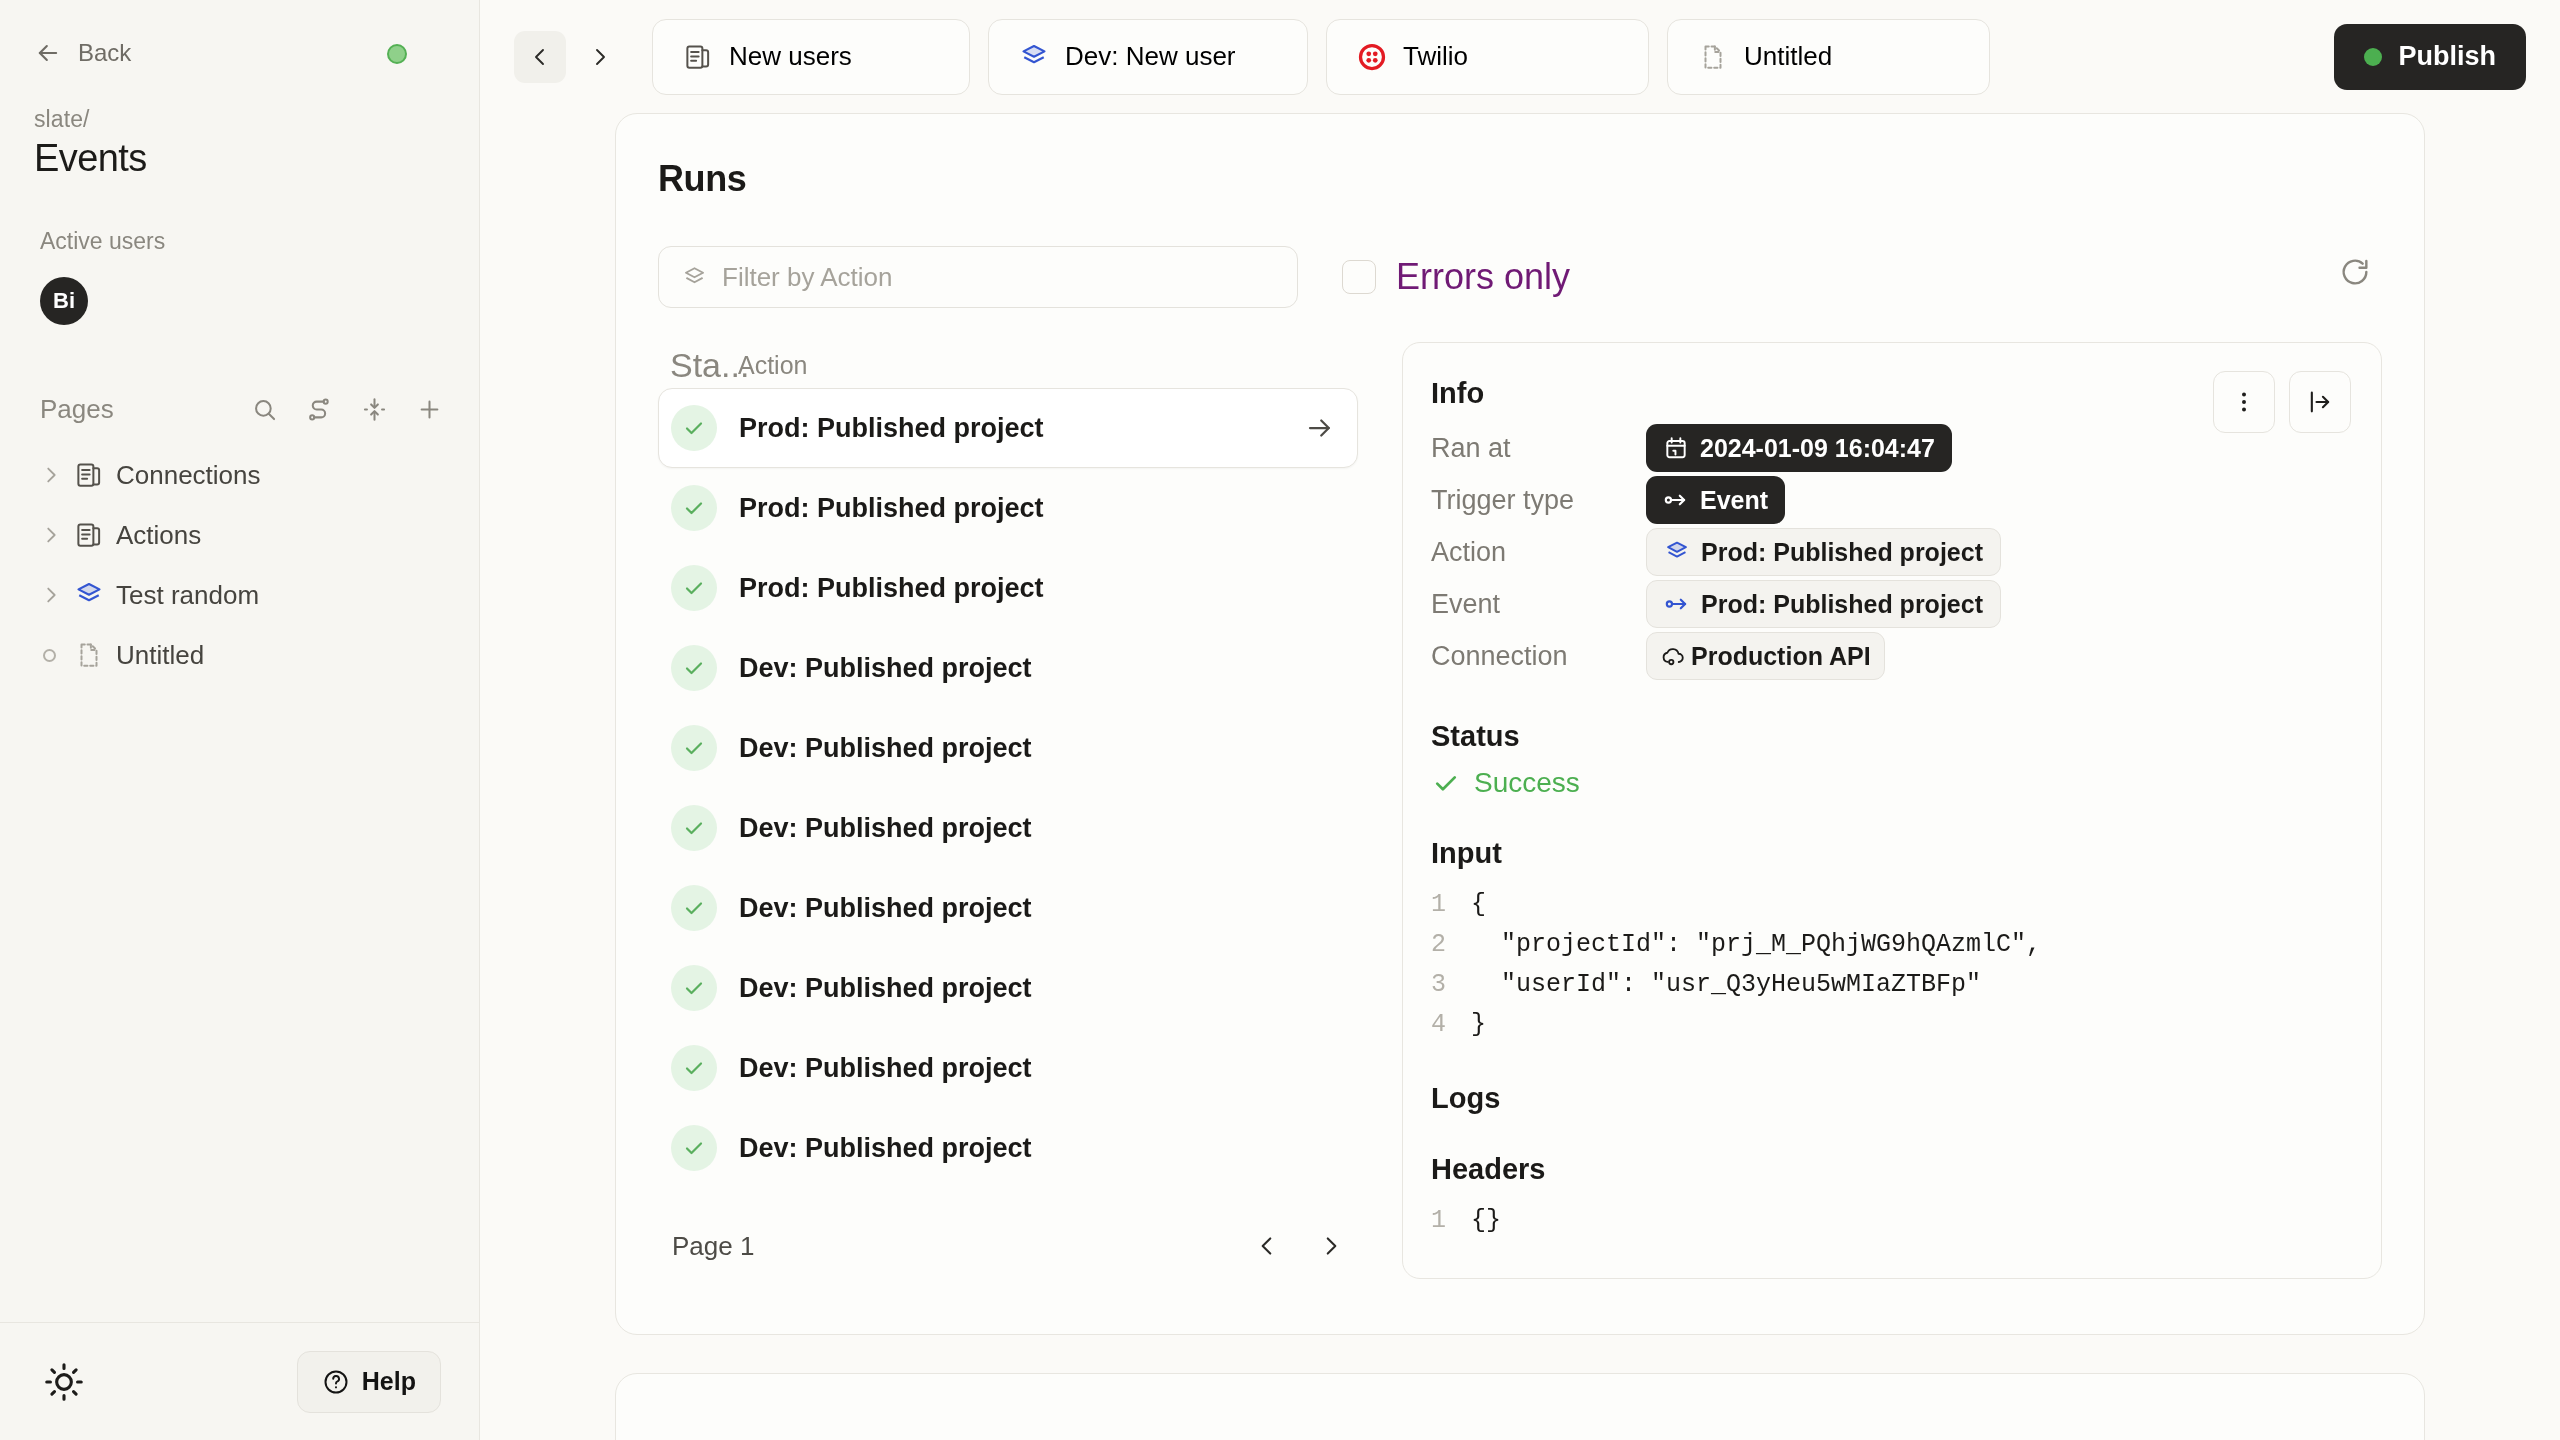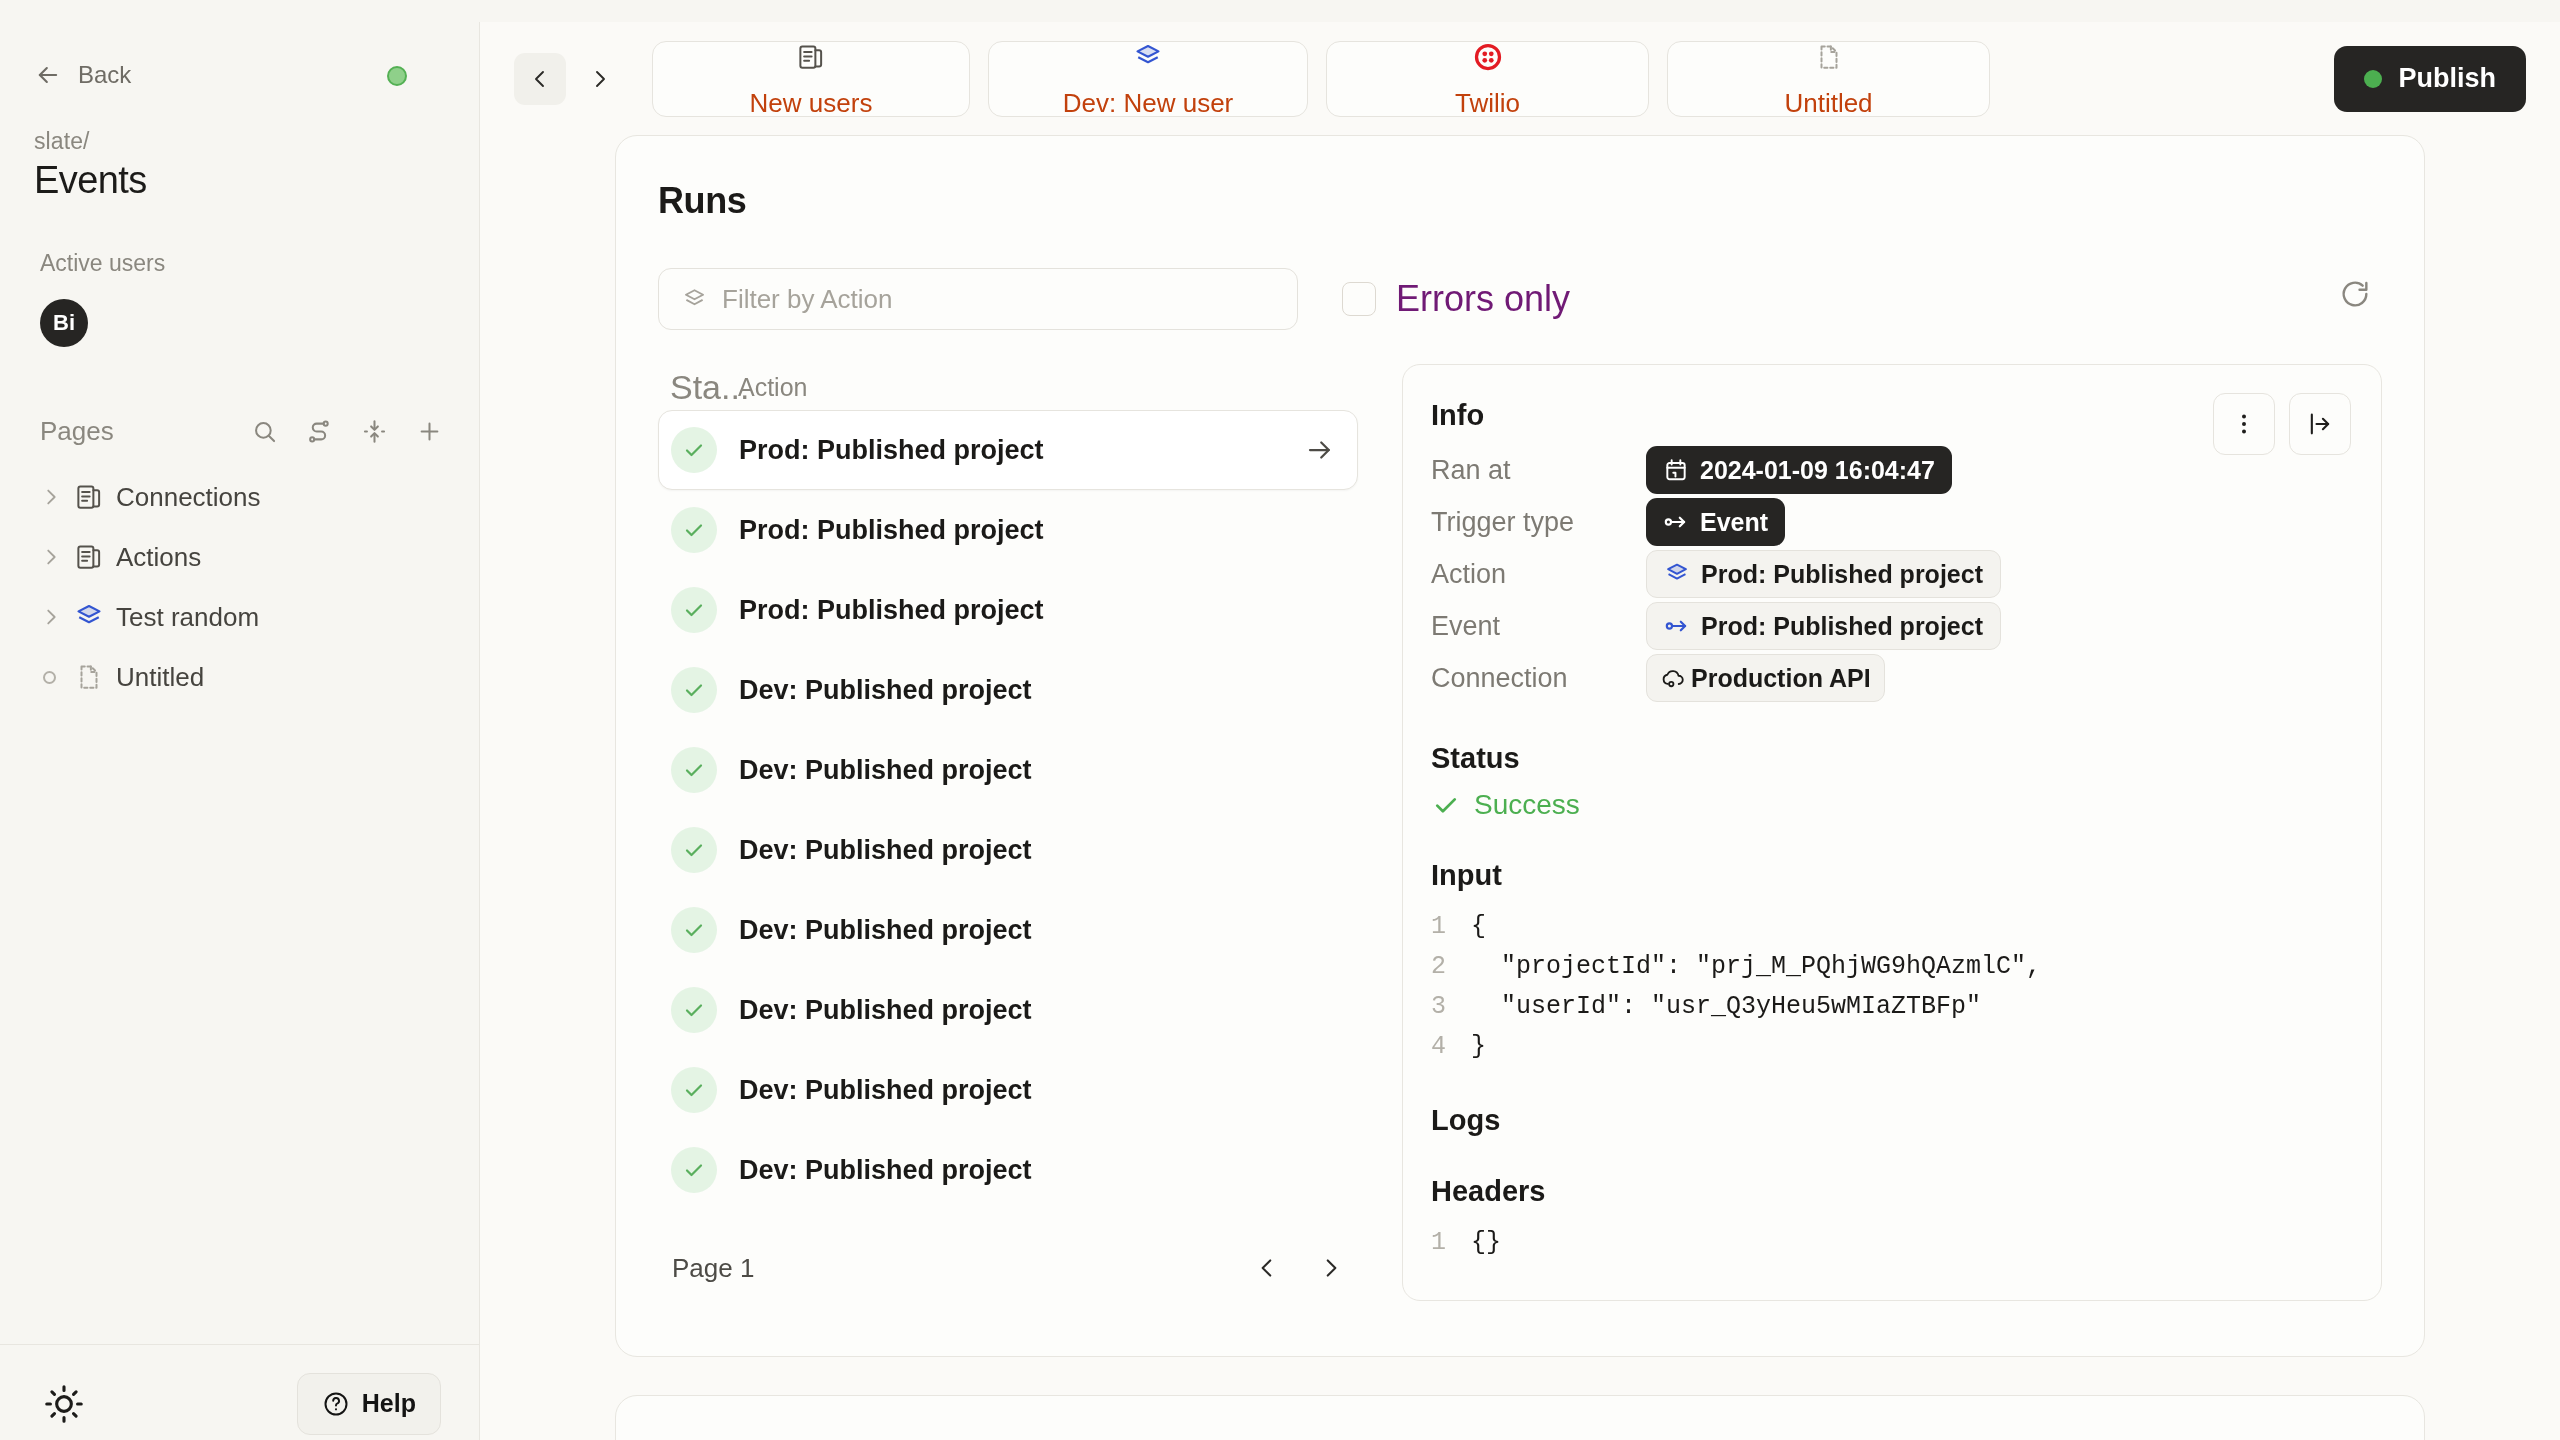--- a/index.html
+++ b/index.html
@@ -3,21 +3,21 @@
 <meta charset="utf-8">
 <style>
   * { box-sizing: border-box; margin: 0; padding: 0; }
   html, body {
     width: 2560px; height: 1440px;
     font-family: "Liberation Sans", sans-serif;
     background: #f7f6f2;
     overflow: hidden;
     -webkit-font-smoothing: antialiased;
   }
-  .app { display: flex; width: 2560px; height: 1400px; margin-top: 22px; }
+  .app { display: flex; width: 2560px; height: 1400px; }
 
   
   .sidebar {
     width: 480px; height: 1440px;
     background: #f7f6f2;
     border-right: 1px solid #e8e6e0;
     position: relative;
     display: flex; flex-direction: column;
   }
   .sb-top { padding: 30px 34px 0 34px; }
@@ -102,21 +102,21 @@
     display: flex; align-items: center; justify-content: center; cursor: pointer;
   }
   .navbtn.shaded { background: #f1f0eb; }
   .navbtn svg { width: 24px; height: 24px; color: #2b2a27; display: block; }
 
   .tabs { display: flex; align-items: center; gap: 18px; }
   .tab {
     display: flex; align-items: center; gap: 16px;
     height: 76px; padding: 0 30px; border-radius: 14px;
     background: #fdfdfb; border: 1px solid #e6e4de;
-    font-size: 26px; color: #c2410c; cursor: pointer; white-space: nowrap; flex-direction: column;
+    font-size: 26px; color: #000000; cursor: pointer; white-space: nowrap;
   }
   .tab svg { width: 30px; height: 30px; flex: none; display: block; }
   .tab.w-nu { min-width: 318px; }
   .tab.w-dnu { min-width: 320px; }
   .tab.w-tw { min-width: 323px; }
   .tab.w-un { min-width: 323px; }
 
   .publish-btn {
     margin-left: auto; display: flex; align-items: center; gap: 16px;
     height: 66px; padding: 0 30px; border-radius: 13px;

